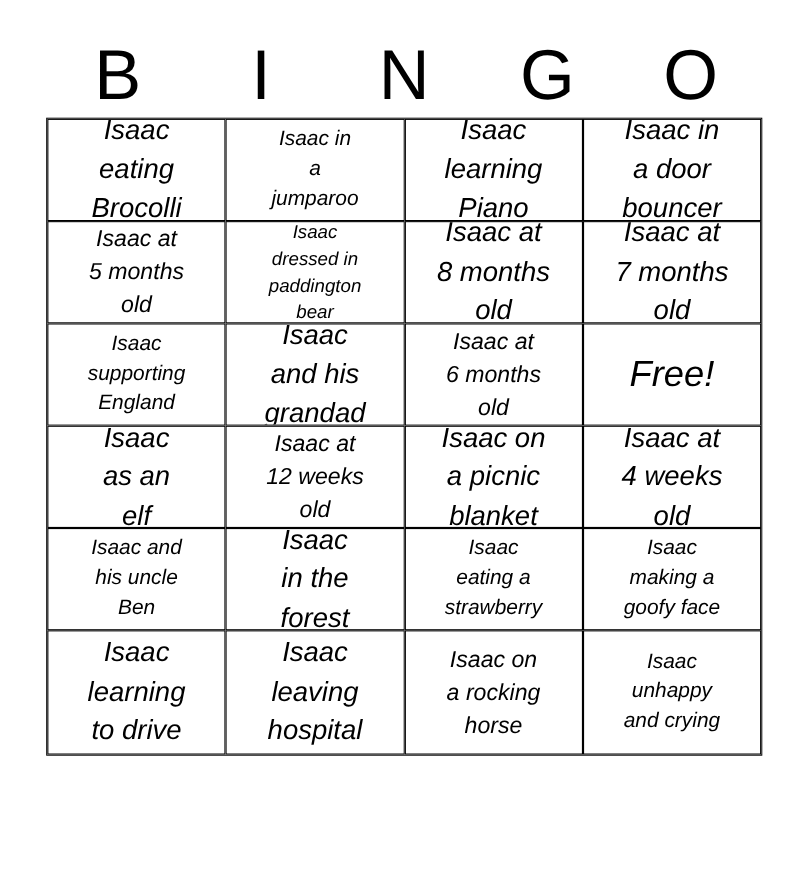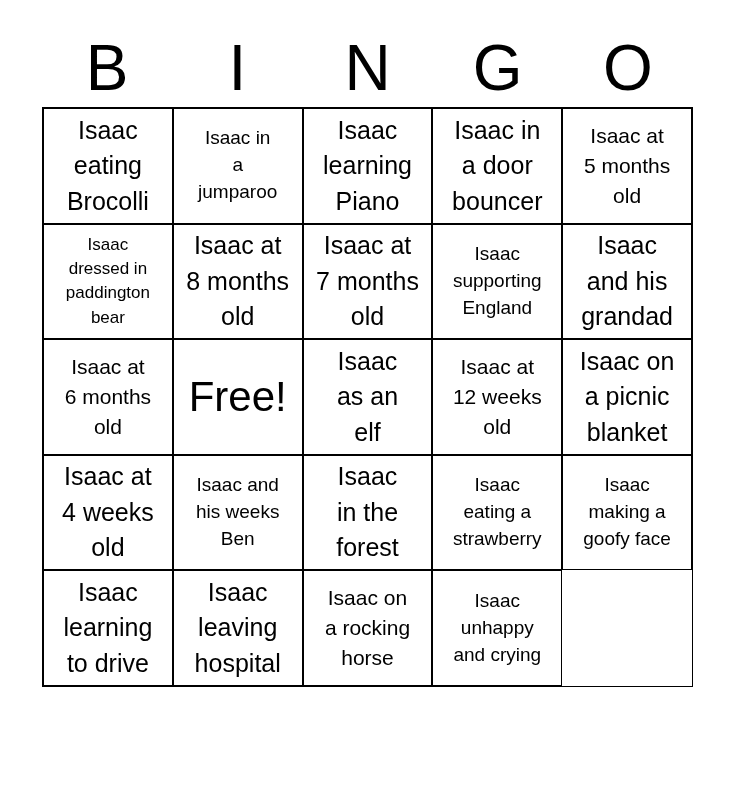--- a/index.html
+++ b/index.html
@@ -39,38 +39,39 @@
   }
   .grid {
     position: absolute;
     left: 42px;
     top: 107px;
     width: 651px;
     height: 580px;
     box-sizing: border-box;
     border: 1px solid #000000;
     display: grid;
-    grid-template-columns: repeat(5, 1fr);
+    grid-template-columns: repeat(4, 1fr);
     grid-template-rows: repeat(5, 1fr);
+    font-style: italic;
   }
   .cell {
     box-sizing: border-box;
     border: 1px solid #000000;
     display: flex;
     align-items: center;
     justify-content: center;
     text-align: center;
     white-space: pre-line;
     line-height: 1.42;
     padding: 2px;
     overflow: hidden;
     background: #ffffff;
     color: #000000;
   }
-  .cell[data-size="xl"] { font-size: 42px; }
+  .cell[data-size="xl"] { font-size: 33px; }
   .cell[data-size="lg"] { font-size: 25px; }
   .cell[data-size="md"] { font-size: 21px; }
   .cell[data-size="sm"] { font-size: 19px; }
   .cell[data-size="xs"] { font-size: 17px; }
 </style>
 </head>
 <body>
 
 <div class="card">
 
@@ -124,21 +125,21 @@
     <div class="cell" data-size="md">Isaac at
 12 weeks
 old</div>
     <div class="cell" data-size="lg">Isaac on
 a picnic
 blanket</div>
     <div class="cell" data-size="lg">Isaac at
 4 weeks
 old</div>
     <div class="cell" data-size="sm">Isaac and
-his weeks
+his uncle
 Ben</div>
     <div class="cell" data-size="lg">Isaac
 in the
 forest</div>
     <div class="cell" data-size="sm">Isaac
 eating a
 strawberry</div>
     <div class="cell" data-size="sm">Isaac
 making a
 goofy face</div>

